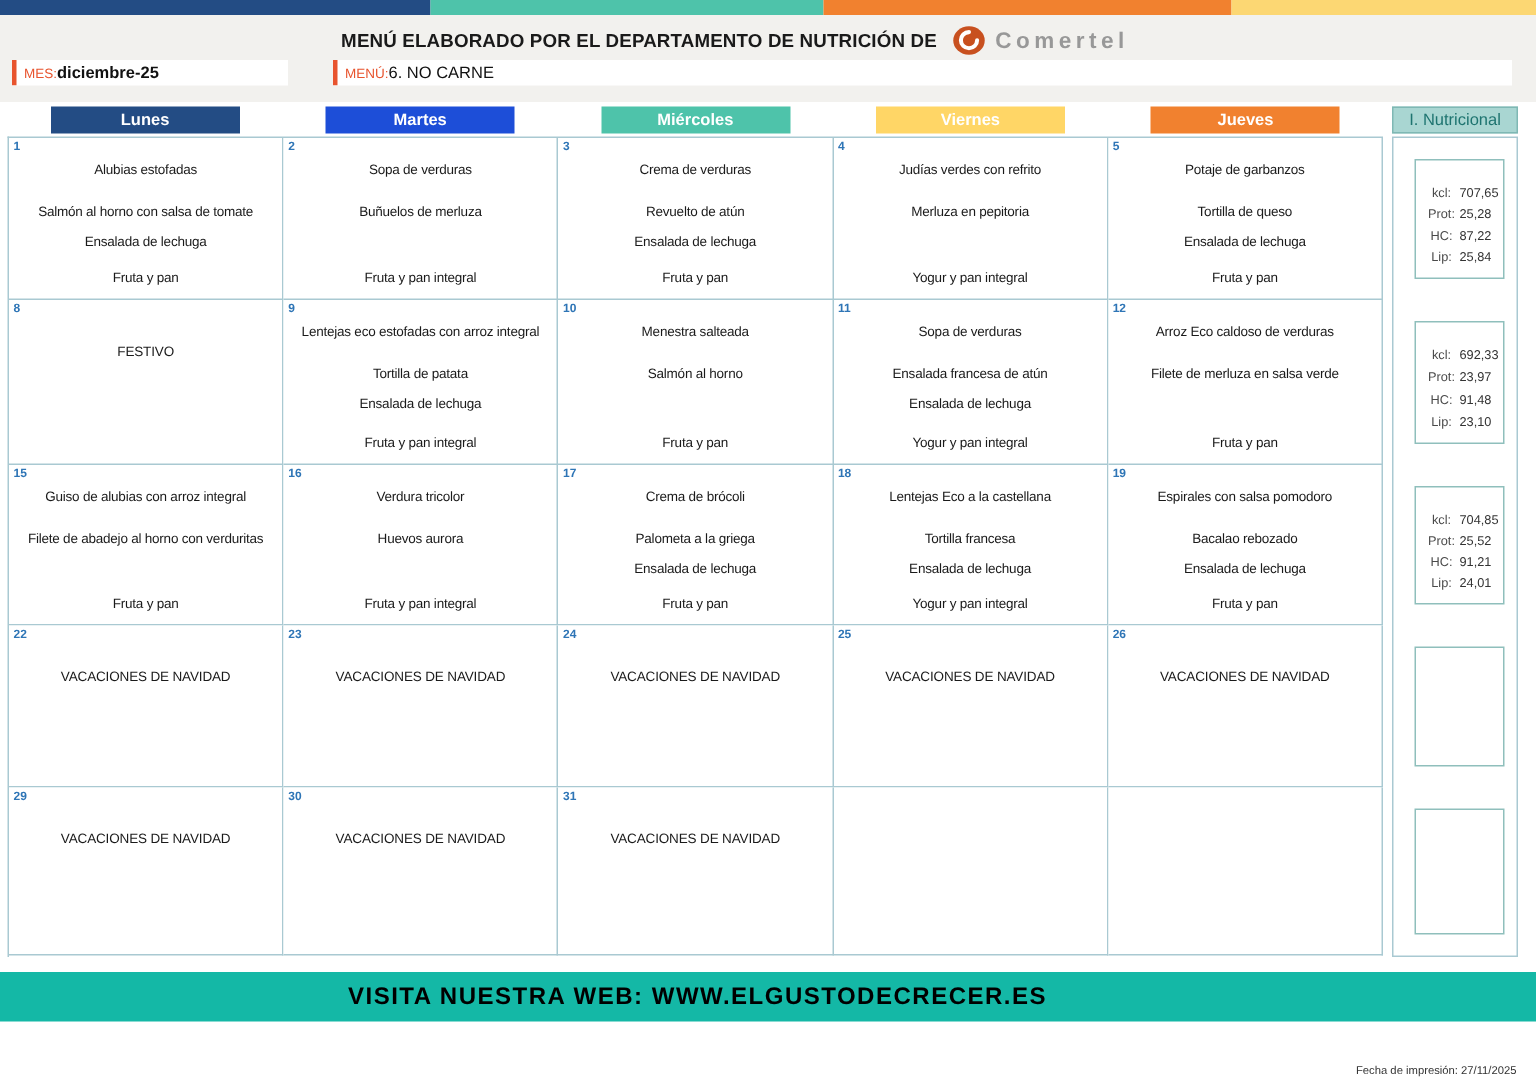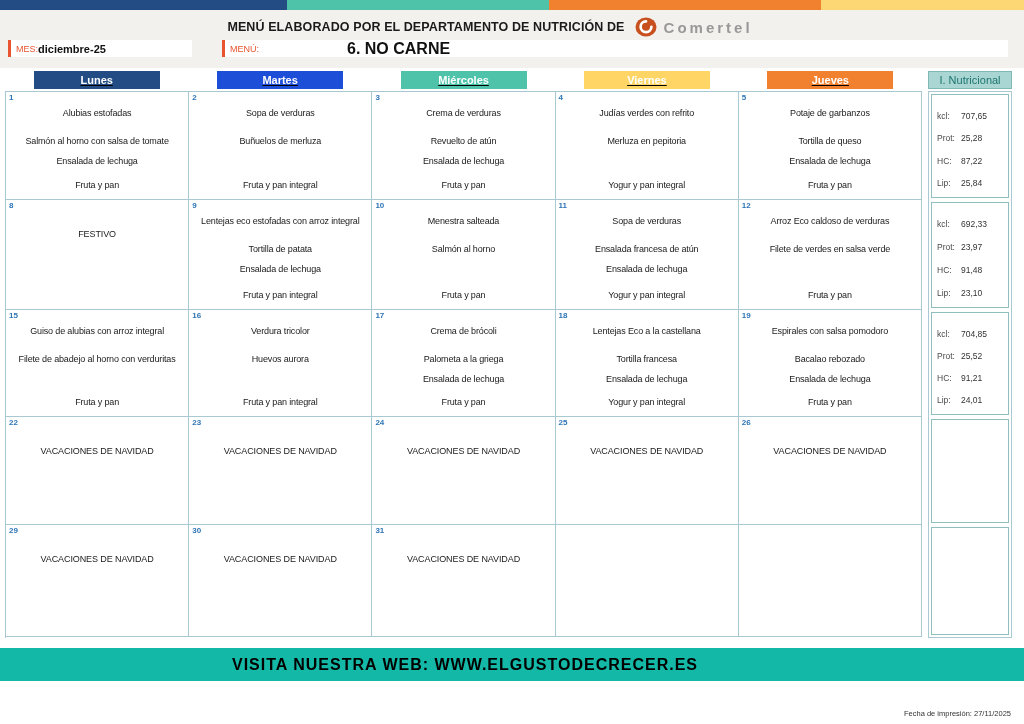--- a/index.html
+++ b/index.html
@@ -31,26 +31,26 @@
   .logo svg{display:block;}
   .brand-name{color:#989898;font-weight:700;font-size:15px;letter-spacing:3px;margin-left:7px;}
 
   .meta-row{display:flex;margin:3px 16px 0 8px;height:17px;}
   .meta-box{background:#fff;height:17px;display:flex;align-items:center;overflow:hidden;}
   .mes-box{width:184px;}
   .menu-box{flex:1;margin-left:30px;}
   .accent-bar{width:3px;height:100%;background:var(--c-accent);flex:none;}
   .meta-label{font-size:9px;color:var(--c-accent);margin-left:5px;white-space:nowrap;}
   .mes-value{flex:1;text-align:left;font-weight:700;font-size:11px;color:#111;padding-right:18px;}
-  .menu-value{font-weight:700;font-size:16px;color:#111;margin-left:88px;}
+  .menu-value{font-weight:400;font-size:11px;color:#111;}
 
   
   .calendar-area{height:574px;padding:3px 0 0 5px;background:#fff;}
   .weekday-row{display:flex;height:18px;margin-bottom:2px;}
-  #weekday-cols{display:flex;width:917px;text-decoration:underline;}
+  #weekday-cols{display:flex;width:917px;}
   .wd-col{flex:1;display:flex;justify-content:center;}
   .wd-box{width:126px;height:18px;color:#fff;font-weight:700;font-size:11px;text-align:center;line-height:18px;}
   .nutri-header{width:84px;height:18px;margin-left:6px;background:var(--c-nutri-bg);
     border:1px solid #7FB8B4;color:var(--c-nutri-text);font-size:11px;text-align:center;line-height:16px;}
 
   .grid-wrap{display:flex;}
   #days-grid{
     display:grid;grid-template-columns:repeat(5,1fr);
     grid-template-rows:108px 110px 107px 108px 112px;
     width:917px;background:#fff;
@@ -67,22 +67,22 @@
   .line2{margin-top:18px;}
   .line3{margin-top:9px;}
   .dessert{margin-top:auto;margin-bottom:9px;}
   .single-line{margin-top:26px;font-size:9px;letter-spacing:-0.1px;text-align:center;color:#1a1a1a;}
 
   #nutrition-col{
     width:84px;margin-left:6px;background:#fff;
     display:grid;grid-template-rows:108px 110px 107px 108px 112px;
     border:1px solid var(--c-grid);
   }
-  .nutri-box{margin:2px;border:1px solid var(--c-nutri-border);display:flex;flex-direction:column;
-    justify-content:space-between;padding:16px 3px 9px 5px;}
+  .nutri-box{margin:14px;border:1px solid var(--c-nutri-border);display:flex;flex-direction:column;
+    justify-content:space-between;padding:16px 3px 9px 5px;text-align:center;}
   .nutri-box.empty{padding:0;}
   .nutri-row{display:flex;font-size:8.5px;color:#4a4a4a;}
   .nl{width:24px;flex:none;}
   .nv{color:#333;}
 
   
   .footer-band{background:#14b8a6;height:33px;width:1024px;margin-top:6px;display:flex;align-items:center;}
   .footer-inner{width:930px;text-align:center;}
   .footer-text{font-weight:800;font-size:16px;letter-spacing:1px;color:#000;}
   .print-date{position:absolute;right:13px;top:709px;font-size:7.5px;color:#333;}
@@ -199,21 +199,21 @@
         <div class="day-cell">
           <div class="day-num">11</div>
           <div class="dish line1">Sopa de verduras</div>
           <div class="dish line2">Ensalada francesa de atún</div>
           <div class="dish line3">Ensalada de lechuga</div>
           <div class="dish dessert">Yogur y pan integral</div>
         </div>
         <div class="day-cell">
           <div class="day-num">12</div>
           <div class="dish line1">Arroz Eco caldoso de verduras</div>
-          <div class="dish line2">Filete de verdes en salsa verde</div>
+          <div class="dish line2">Filete de merluza en salsa verde</div>
           <div class="dish dessert">Fruta y pan</div>
         </div>
         <div class="day-cell">
           <div class="day-num">15</div>
           <div class="dish line1">Guiso de alubias con arroz integral</div>
           <div class="dish line2">Filete de abadejo al horno con verduritas</div>
           <div class="dish dessert">Fruta y pan</div>
         </div>
         <div class="day-cell">
           <div class="day-num">16</div>

